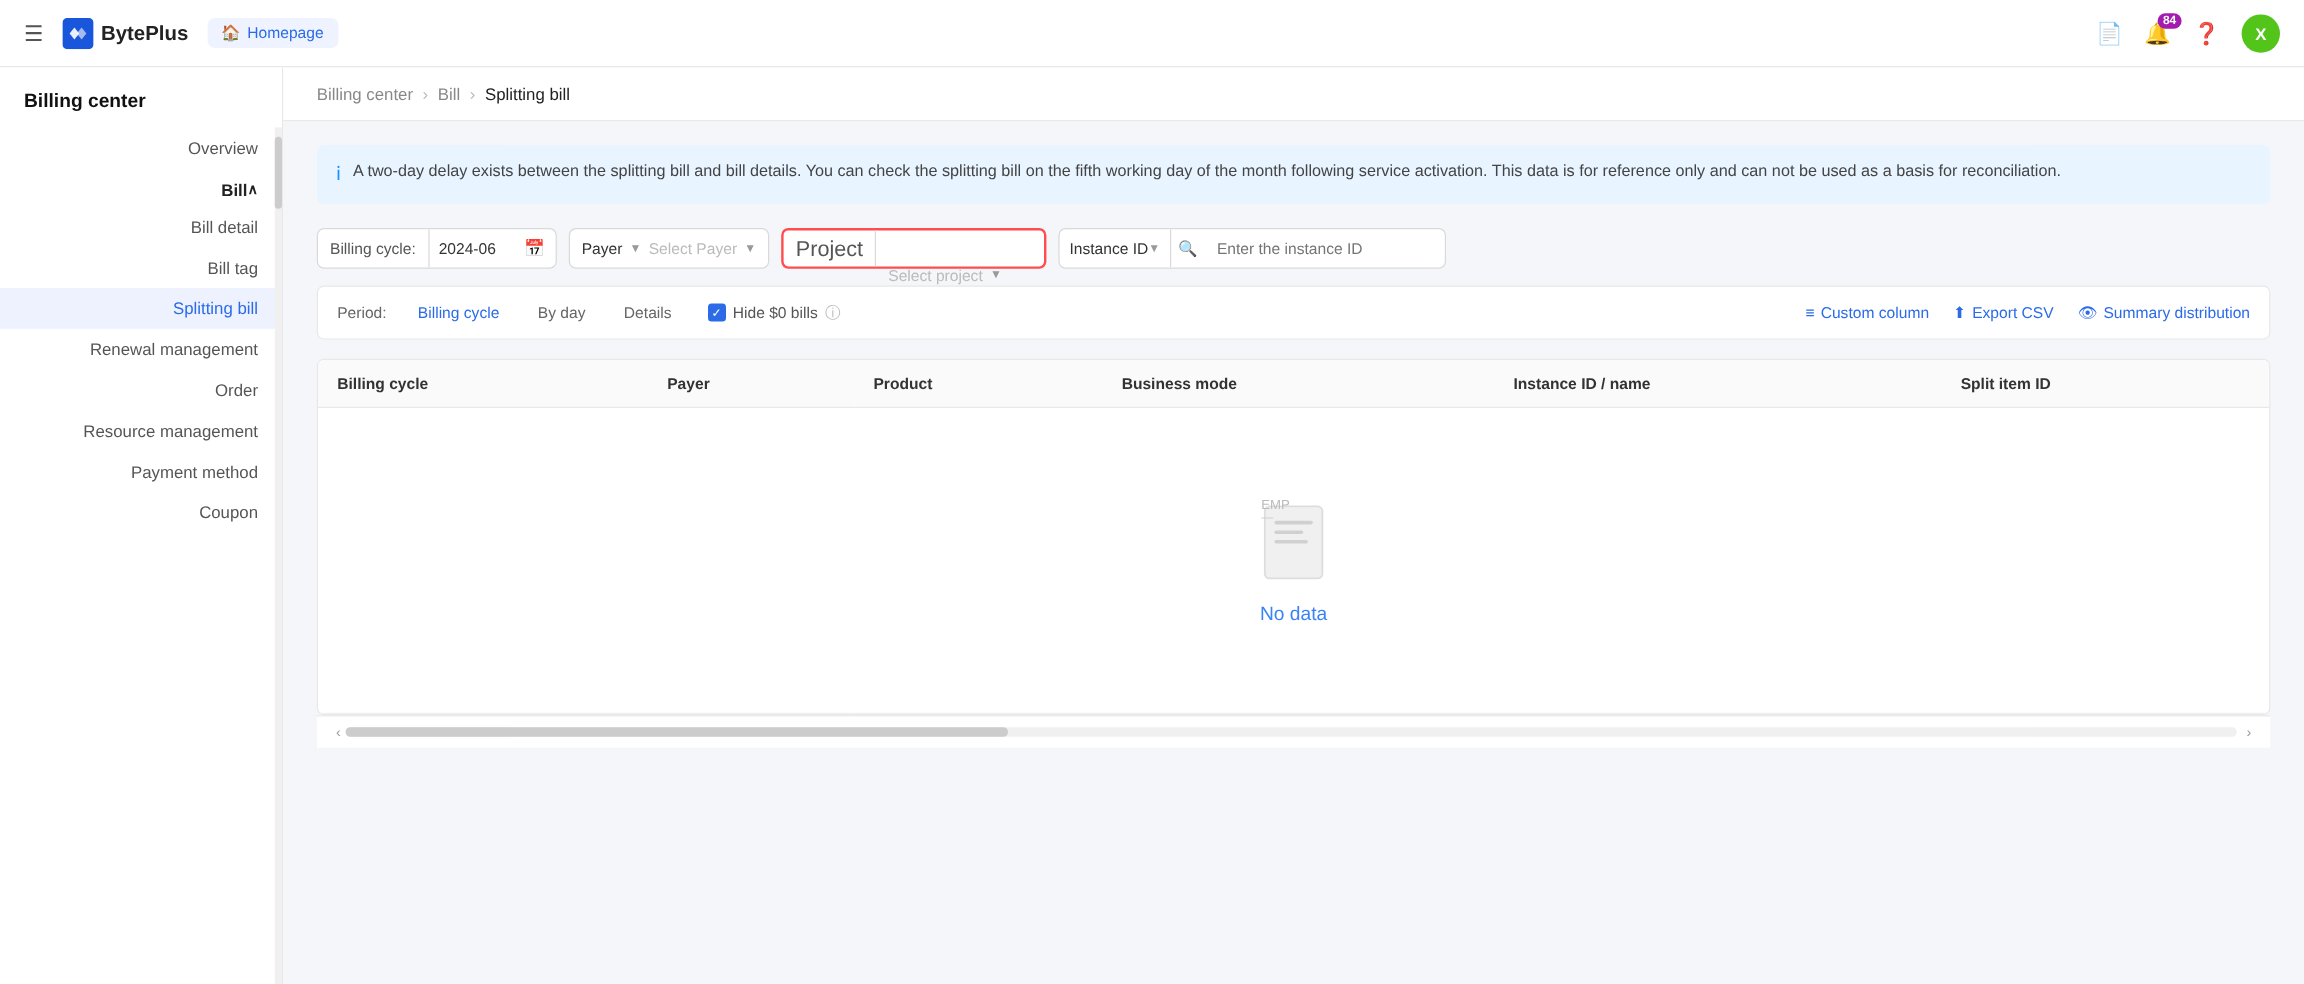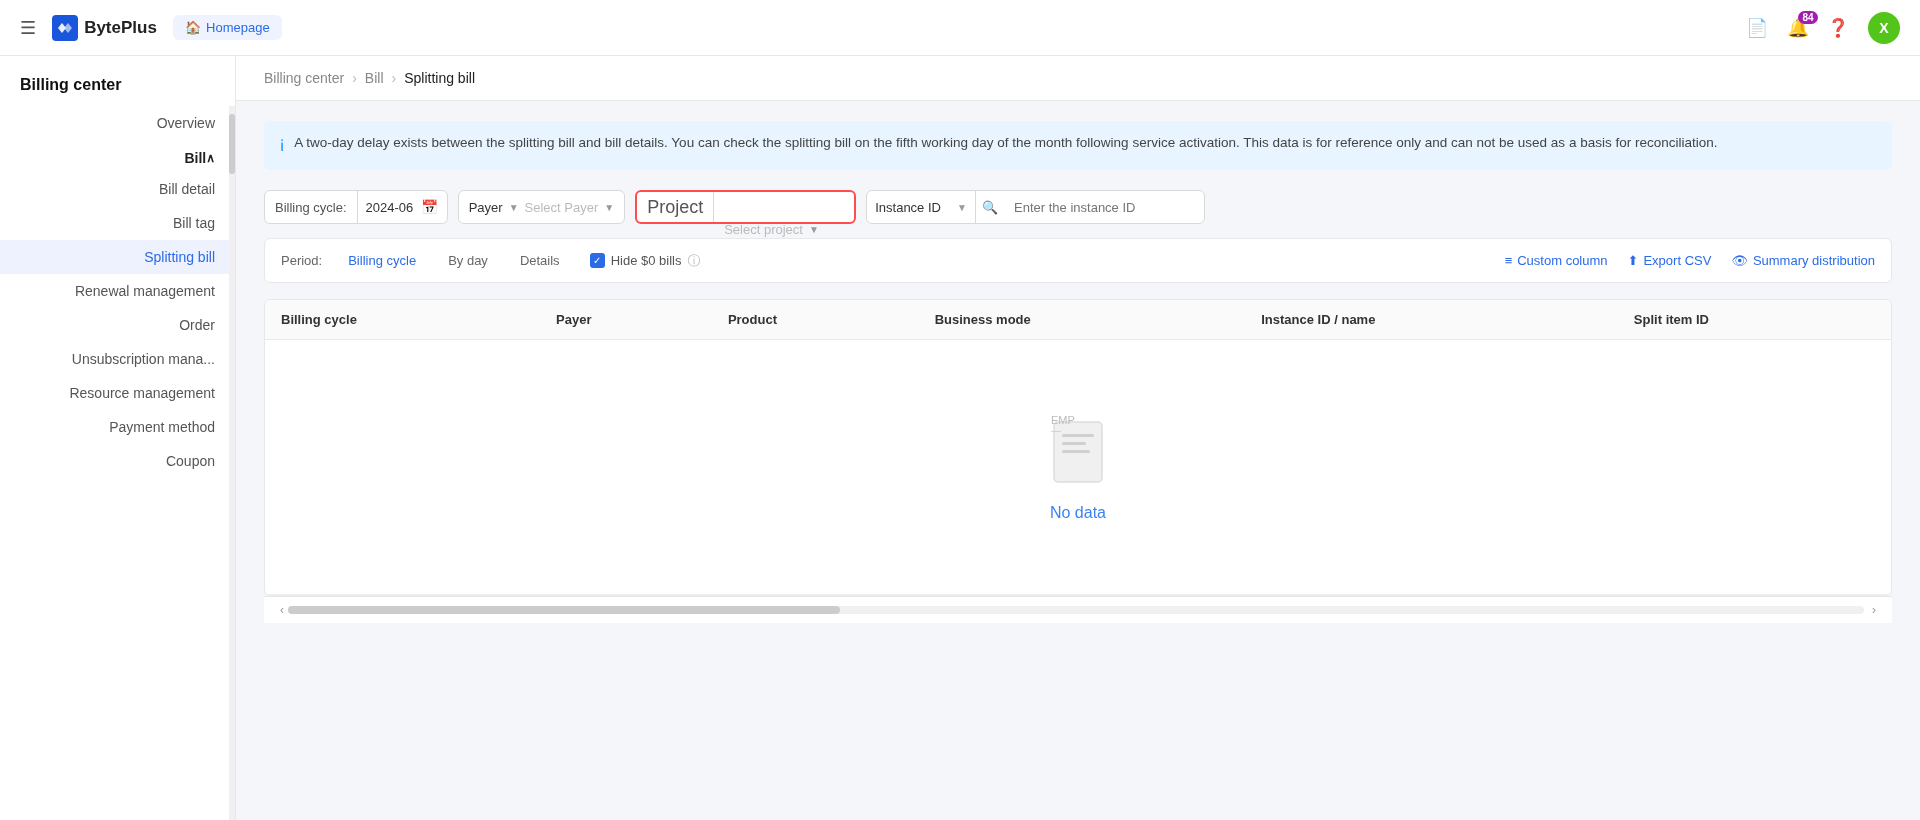--- a/index.html
+++ b/index.html
@@ -166,21 +166,21 @@
       height: 100%;
       display: flex;
       align-items: center;
     }
     .filter-value {
       padding: 0 8px;
       color: #333;
       font-size: 13px;
       display: flex;
       align-items: center;
-      gap: 4px;
+      gap: 20px;
       cursor: pointer;
       height: 100%;
     }
     .calendar-icon { font-size: 14px; color: #888; margin-left: 4px; }
     .dropdown-select {
       display: flex;
       align-items: center;
       border: 1px solid #d9d9d9;
       border-radius: 6px;
       background: #fff;
@@ -237,21 +237,21 @@
       background: #fff;
       height: 34px;
       overflow: hidden;
     }
     .instance-label {
       padding: 0 8px;
       font-size: 13px;
       color: #333;
       display: flex;
       align-items: center;
-      gap: 16px;
+      gap: 0;
       border-right: 1px solid #d9d9d9;
       height: 100%;
       cursor: pointer;
     }
     .instance-input {
       border: none;
       outline: none;
       padding: 0 10px;
       font-size: 13px;
       color: #bbb;
@@ -427,23 +427,20 @@
       </div>
 
       <div class="sidebar-item">
         <span>Renewal management</span>
       </div>
 
       <div class="sidebar-item">
         <span>Order</span>
       </div>
 
-      <div class="sidebar-item">
-        <span>Unsubscription mana...</span>
-      </div>
 
       <div class="sidebar-item">
         <span>Resource management</span>
       </div>
 
       <div class="sidebar-item">
         <span>Payment method</span>
       </div>
 
       <div class="sidebar-item">

